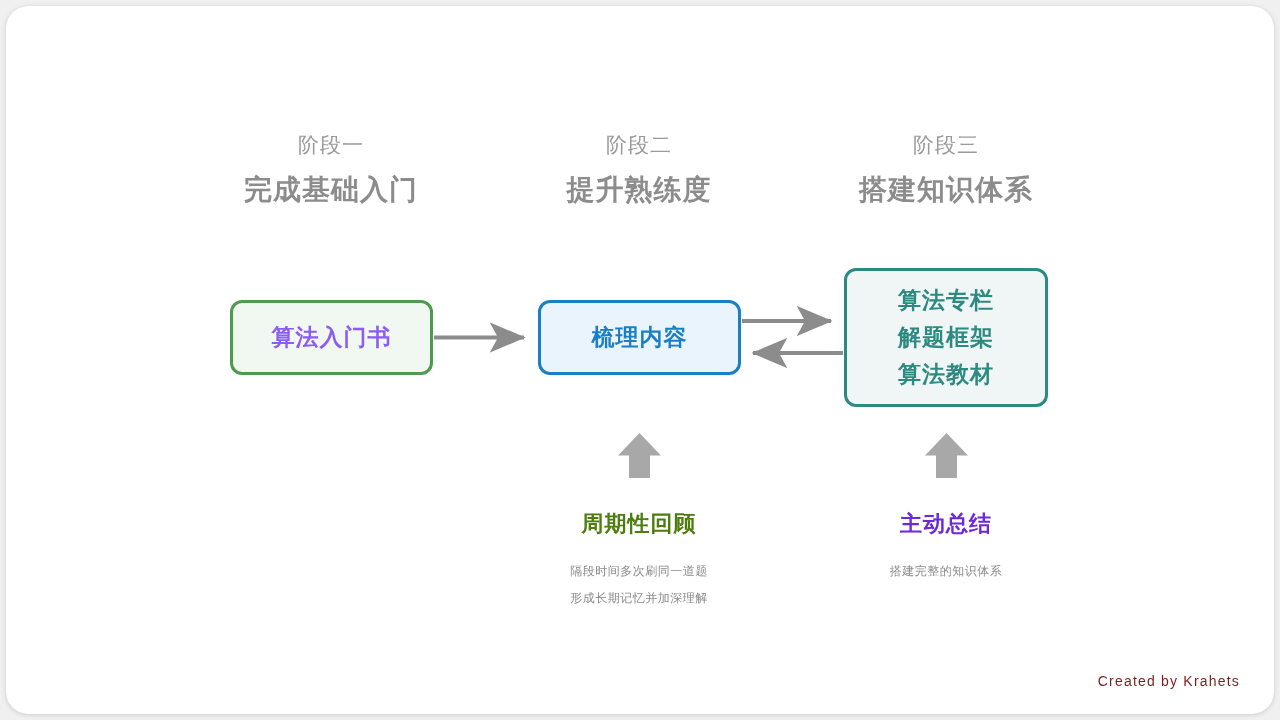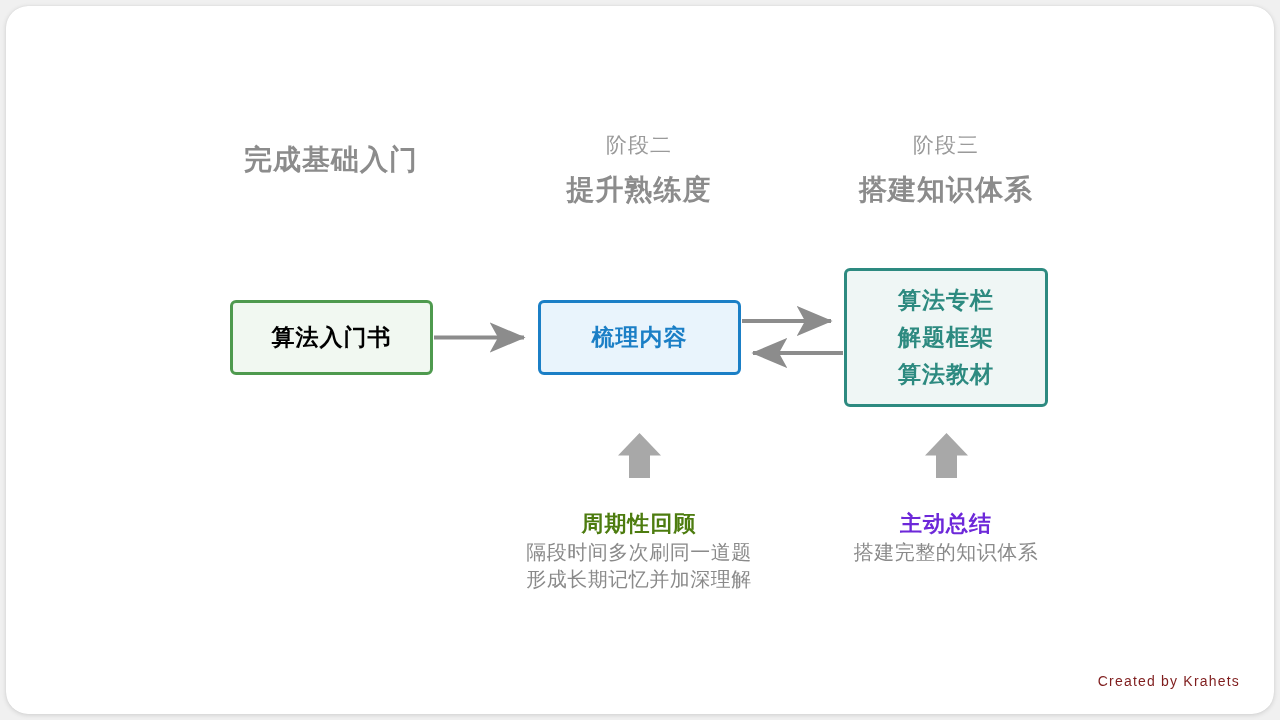--- a/index.html
+++ b/index.html
@@ -54,41 +54,41 @@
     white-space: nowrap;
   }
   #stage-1 { left: 201px; top: 130px; }
   #stage-2 { left: 509px; top: 130px; }
   #stage-3 { left: 816px; top: 130px; }
 
   
   .node {
     position: absolute;
     box-sizing: border-box;
-    border-radius: 6px;
+    border-radius: 12px;
     border-width: 3px;
     border-style: solid;
     display: flex;
     flex-direction: column;
     align-items: center;
     justify-content: center;
   }
   .node .node-line {
     font-size: 23px;
     font-weight: bold;
     letter-spacing: 1px;
     line-height: 37px;
     white-space: nowrap;
   }
   #node-book {
     left: 230px; top: 300px; width: 203px; height: 75px;
     border-color: #4e9a4e;
     background: #f1f8f1;
   }
-  #node-book .node-line { color: #000000; }
+  #node-book .node-line { color: #8b5cf6; }
 
   #node-practice {
     left: 538px; top: 300px; width: 203px; height: 75px;
     border-color: #1b7fc6;
     background: #e9f4fc;
   }
   #node-practice .node-line { color: #1b7fc6; }
 
   #node-resources {
     left: 844px; top: 268px; width: 204px; height: 139px;
@@ -113,23 +113,24 @@
     text-align: center;
   }
   .annot .annot-title {
     font-size: 22px;
     font-weight: bold;
     letter-spacing: 1px;
     line-height: 30px;
     white-space: nowrap;
   }
   .annot .annot-desc {
-    font-size: 20px;
+    font-size: 12px;
     color: #8a8a8a;
     line-height: 27px;
+    margin-top: 19px;
     letter-spacing: 0.5px;
     white-space: nowrap;
   }
   #annot-review { left: 479px; top: 509px; }
   #annot-review .annot-title { color: #4d7c0f; }
   #annot-summary { left: 786px; top: 509px; }
   #annot-summary .annot-title { color: #6d28d9; }
 
   
   #footer-credit {
@@ -143,20 +144,21 @@
     white-space: nowrap;
   }
 </style>
 </head>
 <body>
 
 <div id="canvas">
   <div class="card"></div>
 
   <div class="stage" id="stage-1">
+    <div class="stage-num">阶段一</div>
     <div class="stage-title">完成基础入门</div>
   </div>
   <div class="stage" id="stage-2">
     <div class="stage-num">阶段二</div>
     <div class="stage-title">提升熟练度</div>
   </div>
   <div class="stage" id="stage-3">
     <div class="stage-num">阶段三</div>
     <div class="stage-title">搭建知识体系</div>
   </div>

